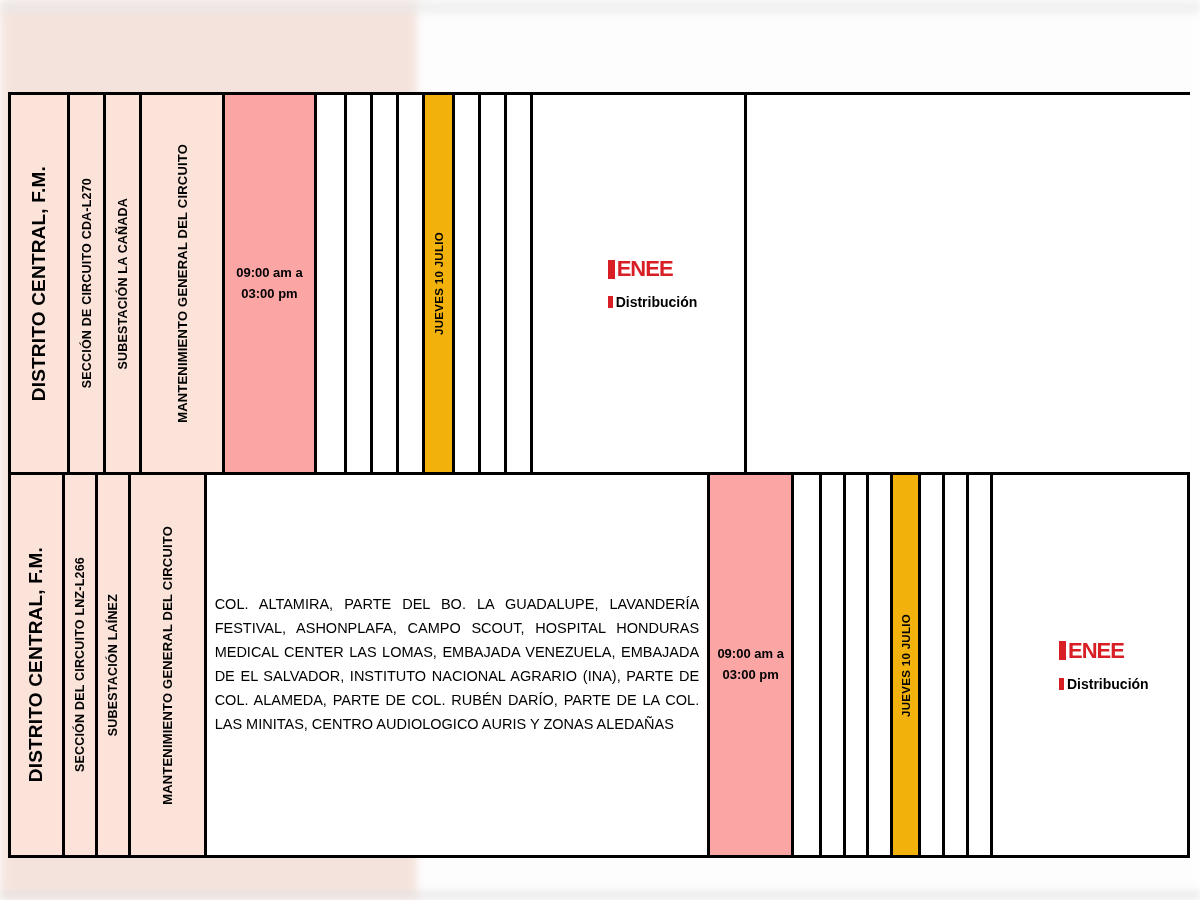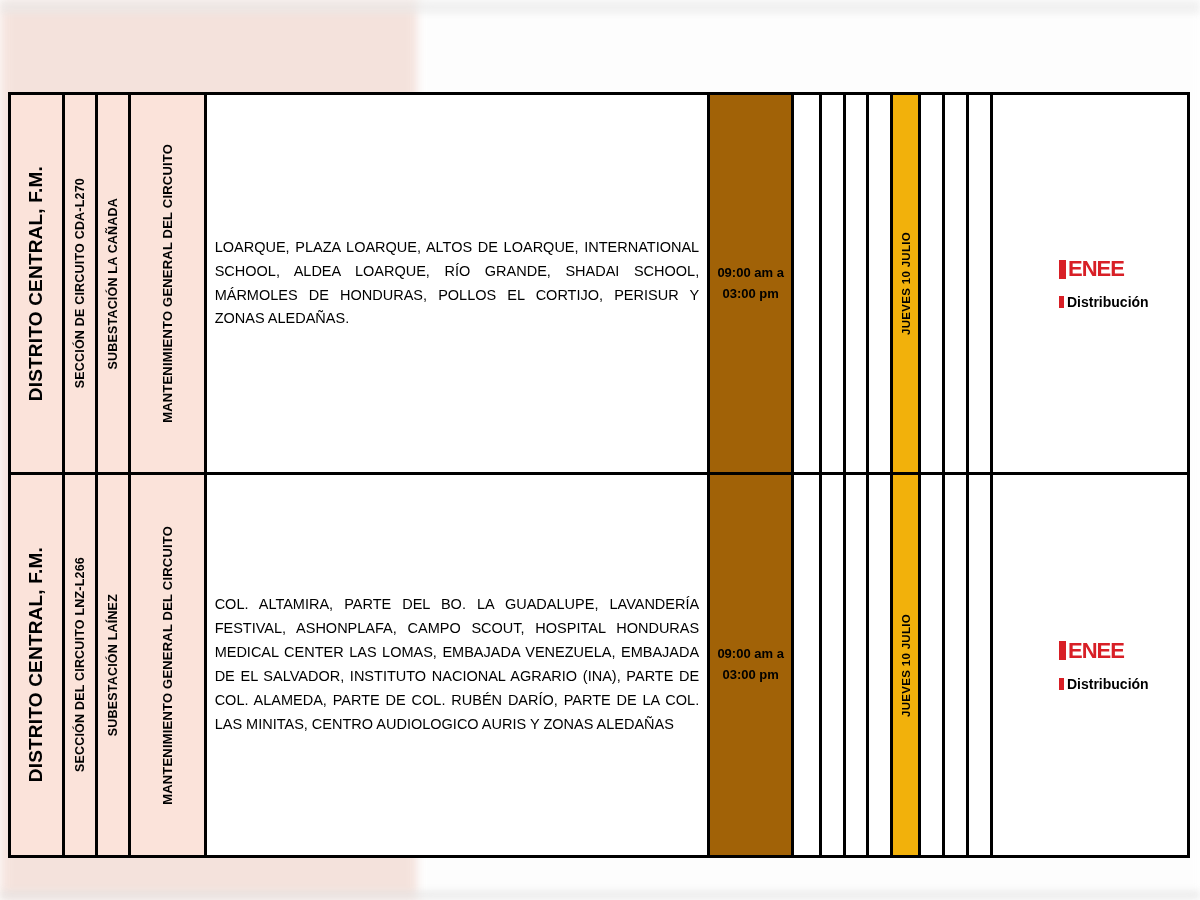--- a/index.html
+++ b/index.html
@@ -144,21 +144,21 @@
     line-height: 1.65;
     color: #000;
     text-align: justify;
     text-justify: inter-word;
     width: 100%;
     hyphens: none;
   }
 
   .c-time {
     width: 92px;
-    background: #a16207;
+    background: #fca5a5;
   }
   .time-text {
     font-size: 13px;
     font-weight: bold;
     color: #000;
     text-align: center;
     line-height: 1.6;
   }
 
   .c-narrow-a { width: 30px; }
@@ -243,23 +243,20 @@
         <span class="vtext">DISTRITO CENTRAL, F.M.</span>
       </div>
       <div class="cell c-section">
         <span class="vtext">SECCIÓN DE CIRCUITO CDA-L270</span>
       </div>
       <div class="cell c-substation">
         <span class="vtext">SUBESTACIÓN LA CAÑADA</span>
       </div>
       <div class="cell c-maint">
         <span class="vtext">MANTENIMIENTO GENERAL DEL CIRCUITO</span>
-      </div>
-      <div class="cell c-desc">
-        <div class="desc-text">LOARQUE, PLAZA LOARQUE, ALTOS DE LOARQUE, INTERNATIONAL SCHOOL, ALDEA LOARQUE, RÍO GRANDE, SHADAI SCHOOL, MÁRMOLES DE HONDURAS, POLLOS EL CORTIJO, PERISUR Y ZONAS ALEDAÑAS.</div>
       </div>
       <div class="cell c-time">
         <div class="time-text">09:00 am a 03:00 pm</div>
       </div>
       <div class="cell c-narrow-a"></div>
       <div class="cell c-narrow-b"></div>
       <div class="cell c-narrow-c"></div>
       <div class="cell c-narrow-d"></div>
       <div class="cell c-date">
         <span class="vtext">JUEVES 10 JULIO</span>

